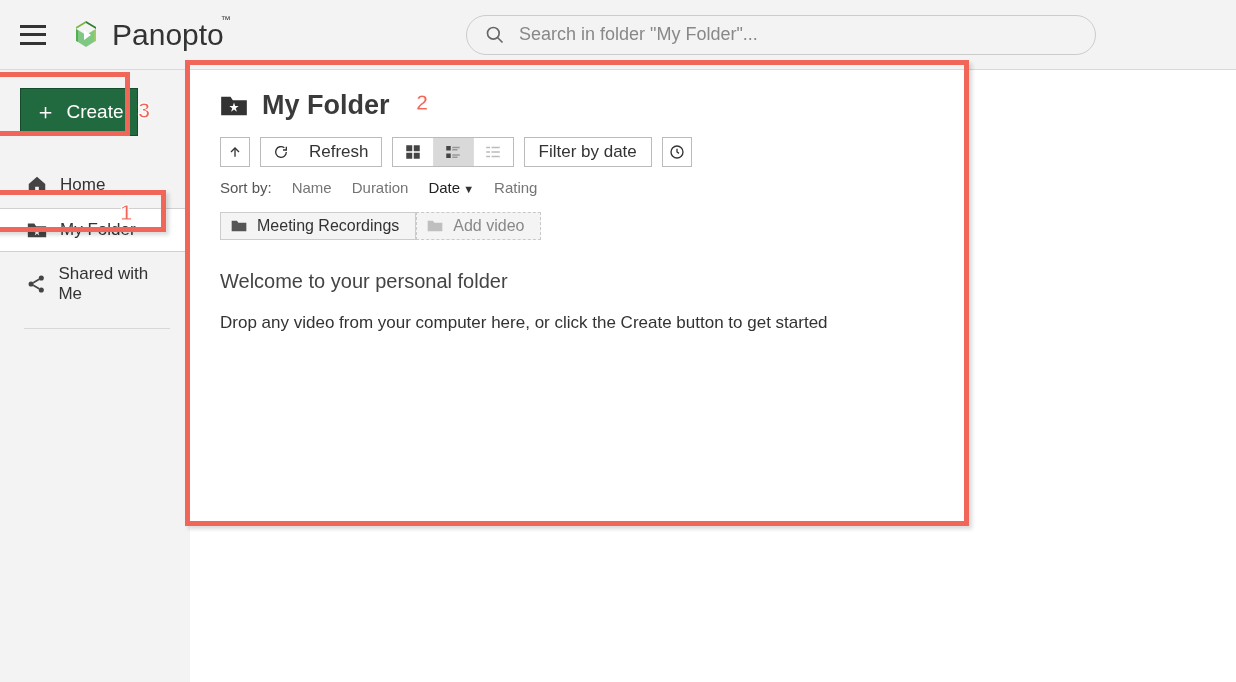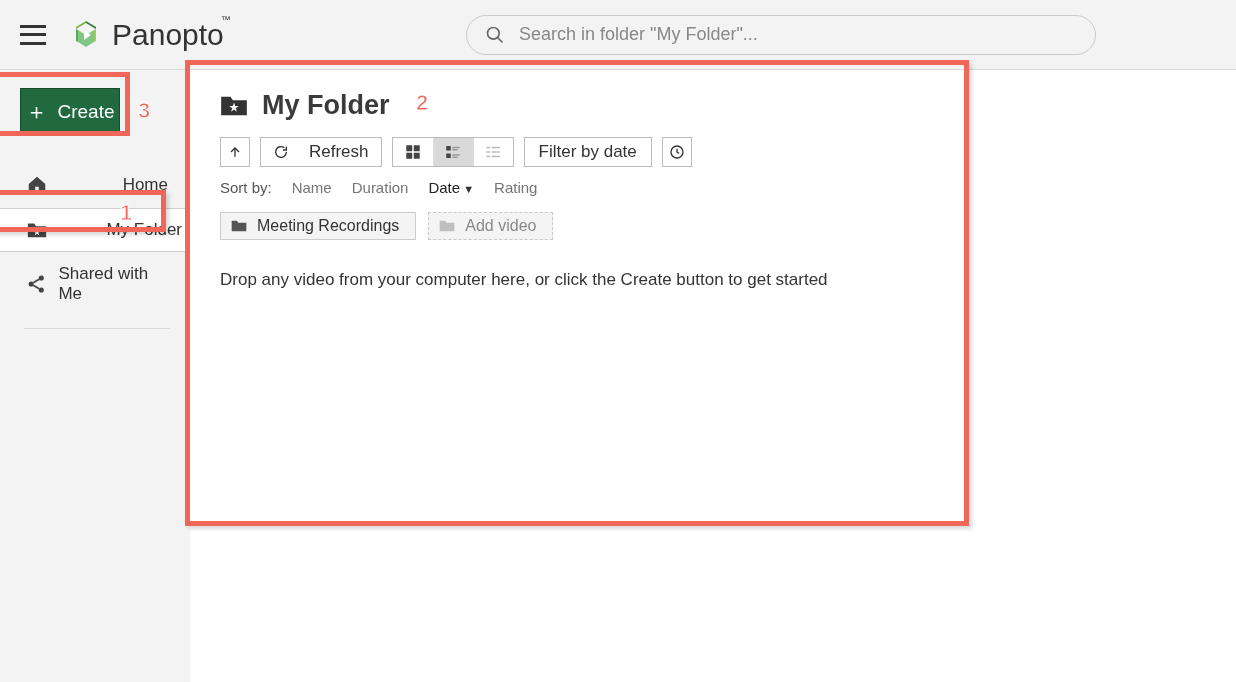--- a/index.html
+++ b/index.html
@@ -36,25 +36,25 @@
   .search input::placeholder { color:#888; }
 
   
   .layout { display:flex; height:calc(682px - 70px); }
 
   
   .sidebar { width:190px; padding:18px 14px 0 18px; display:flex; flex-direction:column; gap:10px; position:relative;}
   .create-btn {
     display:flex; align-items:center; justify-content:center; gap:10px;
     background:#21693f; color:#fff; border:1px solid #154d2c; height:48px;
-    font-size:19px; cursor:pointer; width:100px; margin-left:2px;
+    font-size:19px; cursor:pointer; width:118px; margin-left:2px;
   }
   .create-btn .plus { font-size:22px; font-weight:400; line-height:0; }
   .nav { list-style:none; display:flex; flex-direction:column; gap:2px; margin-top:18px;}
-  .nav-item { display:flex; align-items:center; gap:12px; padding:10px 8px; cursor:pointer; font-size:17px; color:#333;justify-content:space-between;}
+  .nav-item { display:flex; align-items:center; gap:12px; padding:10px 8px; cursor:pointer; font-size:17px; color:#333;}
   .nav-item svg { width:22px; height:22px; fill:#444; }
   .nav-item.active { background:#fff; border:1px solid #d0d0d0; border-left:none; border-right:none; margin:0 -14px 0 -18px; padding-left:26px;}
   .nav-sep { height:1px; background:#d7d7d7; margin:12px 6px 12px 6px;}
   .nav-item .txt { }
 
   
   .callout { position:absolute; border:5px solid #f06659; pointer-events:none;}
   .cnum { position:absolute; font-size:22px; font-weight:800; color:#f06659; -webkit-text-stroke:1px #fff; text-shadow:0 0 2px #fff;}
 
   
@@ -76,21 +76,21 @@
   .tbtn.filter { padding:0 14px; }
   .tbtn.clock { width:30px; }
   .tbtn svg { stroke:#333; }
 
   .sortbar { display:flex; align-items:center; gap:20px; font-size:15px; color:#757575; margin-bottom:16px;}
   .sortbar .lbl { color:#555; }
   .sortbar .opt { cursor:pointer; }
   .sortbar .opt.sel { color:#222; font-weight:500;}
   .sortbar .opt.sel::after { content:" \25BC"; font-size:11px; color:#333;}
 
-  .subfolders { display:flex; gap:12px; margin-bottom:30px;}
+  .subfolders { display:flex; margin-bottom:30px;}
   .chip { display:flex; align-items:center; gap:10px; border:1px solid #ccc; background:#f4f4f4; height:28px; padding:0 16px 0 10px; cursor:pointer; font-size:16px; color:#333;}
   .chip.dashed { border:1px dashed #c9c9c9; color:#777; cursor:pointer;}
   .chip svg { width:16px; height:14px; fill:#555;}
   .chip.dashed svg { fill:#bfbfbf; }
   .chip.dashed span { color:#888; }
 
   .welcome-title { font-size:20px; color:#444; margin-bottom:20px;}
   .welcome-sub { font-size:17px; color:#333; }
 
   
@@ -253,18 +253,19 @@
           <span>Meeting Recordings</span>
         </div>
         <div class="chip dashed">
           <svg viewBox="0 0 24 20">
               <path d="M1 2h8l2 3h12v13H1z"></path>
             </svg>
           <span>Add video</span>
         </div>
       </div>
 
+      <div class="welcome-title">Welcome to your personal folder</div>
       <div class="welcome-sub">Drop any video from your computer here, or click the Create button to get started</div>
 
     </div>
   </div>
 
 </div>
 
 </body></html>

